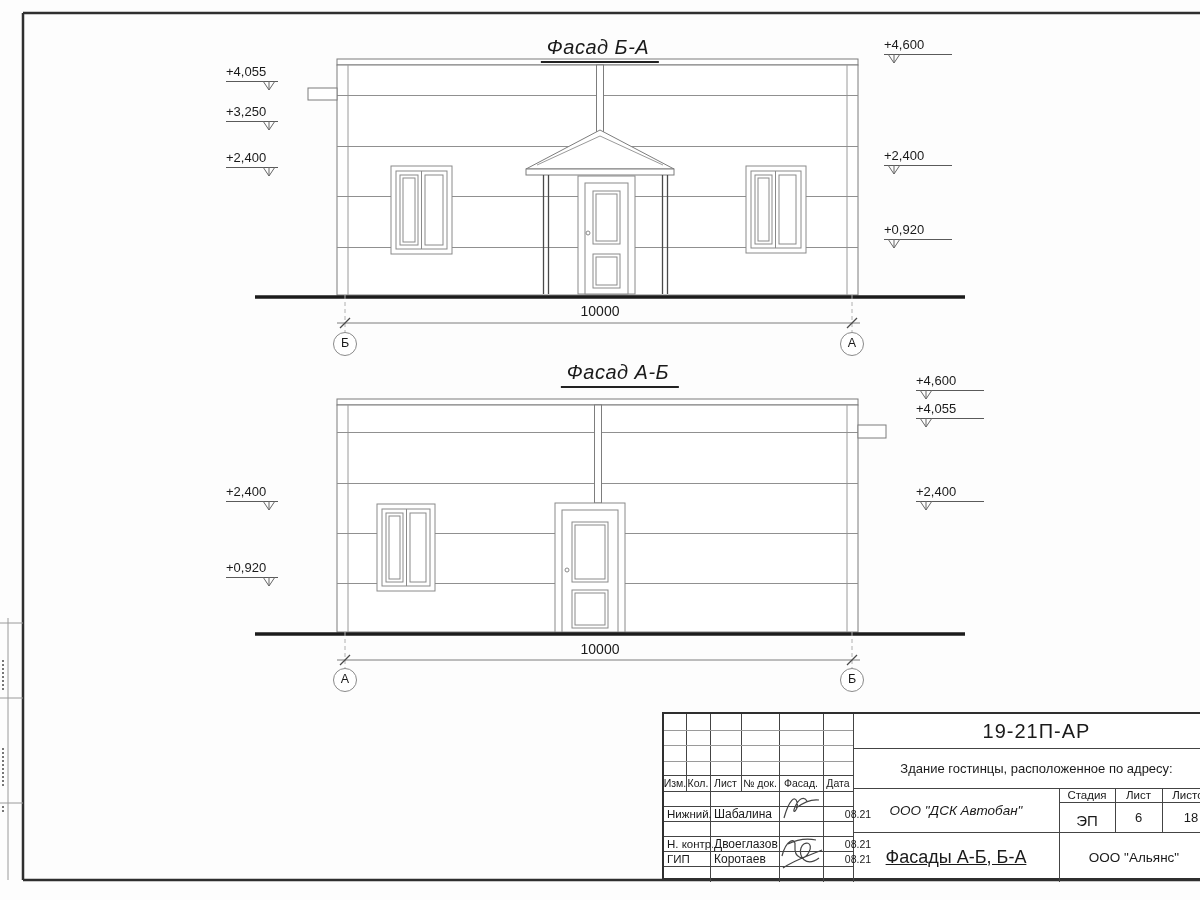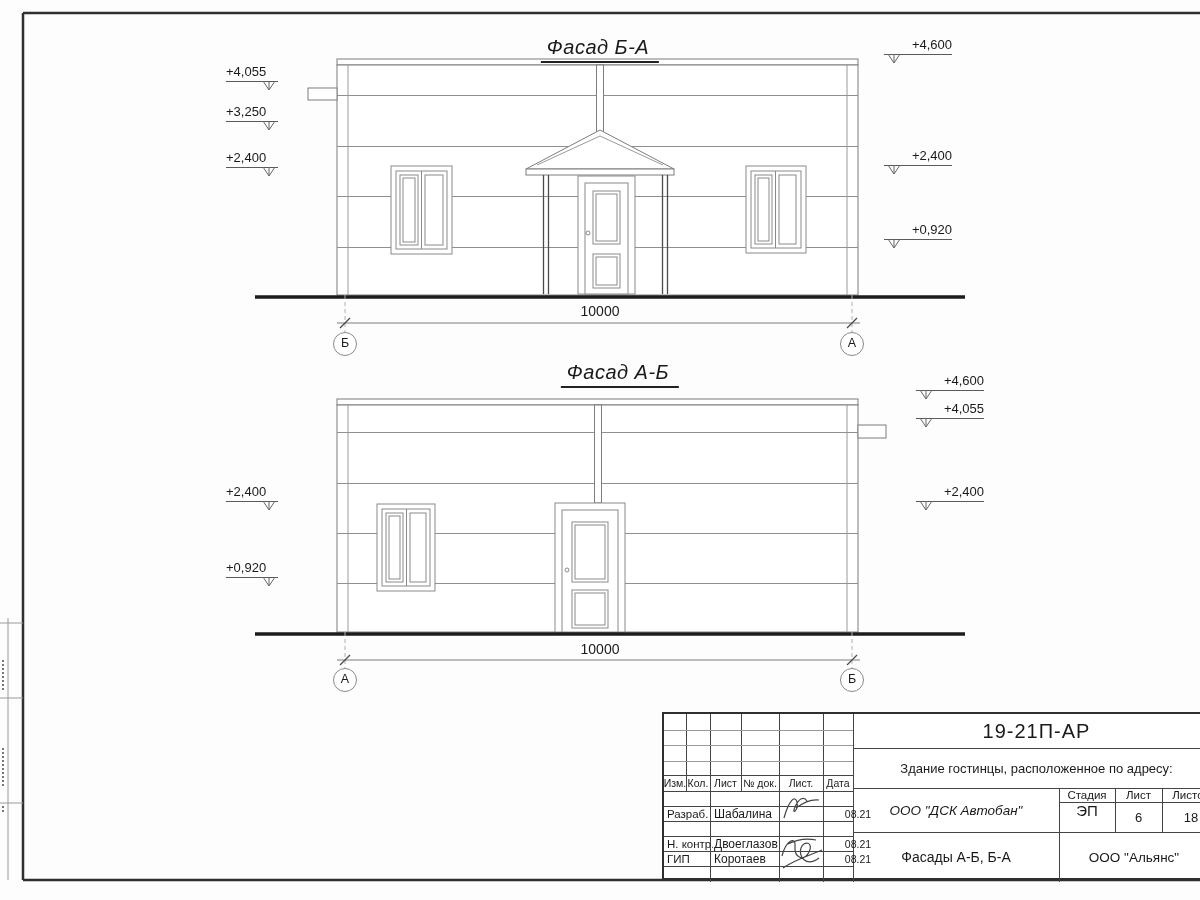--- a/index.html
+++ b/index.html
@@ -21,21 +21,21 @@
   }
 
   
   .mark{
     position:absolute;height:17px;font-size:13px;line-height:16px;
     border-bottom:1px solid #5a5a5a;
   }
   .mark .arr{position:absolute;top:100%;margin-top:-1px;}
   .mark.left-side{width:52px;text-align:left;}
   .mark.left-side .arr{right:2px;}
-  .mark.right-side{width:68px;text-align:right;}
+  .mark.right-side{width:68px;text-align:left;}
   .mark.right-side .arr{left:3px;}
 
   .dim-text{width:80px;text-align:center;font-size:14px;}
   .axis-letter{width:24px;text-align:center;font-size:12.5px;}
 
   
   .tb{
     position:absolute;left:662px;top:712px;width:556px;height:168px;
     border:2px solid #2f2f2f;border-right:none;box-sizing:border-box;
     background:#fff;z-index:2;
@@ -51,21 +51,21 @@
   .hdr-lbl{font-size:10.5px;}
   .role-txt{font-size:11.5px;padding-left:3px;}
   .name-txt{font-size:12px;padding-left:4px;}
   .date-txt{font-size:10.5px;margin-left:20px;}
   .docnum{font-size:20px;letter-spacing:1px;}
   .addr{font-size:13px;line-height:17px;white-space:nowrap;}
   .company{font-size:13.5px;font-style:italic;}
   .stage-lbl{font-size:11.5px;}
   .stage-val{font-size:15px;}
   .num-val{font-size:13px;}
-  .dtitle{font-size:14px;}
+  .dtitle{font-size:18px;text-decoration:underline;}
   .orgname{font-size:13.5px;}
   .sig{position:absolute;}
 </style>
 </head>
 <body>
 
 <svg id="linework" width="1200" height="900" viewBox="0 0 1200 900">
 
   <g stroke="#2f2f2f" stroke-width="2.5" fill="none">
     <line x1="23" y1="13" x2="1200" y2="13"></line>
@@ -310,24 +310,24 @@
 
   <div class="hl" style="left:189px;top:34px;width:367px;"></div>
   <div class="hl" style="left:189px;top:74px;width:367px;"></div>
   <div class="hl" style="left:395px;top:88px;width:161px;"></div>
   <div class="hl" style="left:189px;top:118px;width:367px;"></div>
 
   <div class="cell hdr-lbl" style="left:0;top:61px;width:22px;height:16px;">Изм.</div>
   <div class="cell hdr-lbl" style="left:22px;top:61px;width:24px;height:16px;">Кол.</div>
   <div class="cell hdr-lbl" style="left:46px;top:61px;width:31px;height:16px;">Лист</div>
   <div class="cell hdr-lbl" style="left:77px;top:61px;width:38px;height:16px;">№ док.</div>
-  <div class="cell hdr-lbl" style="left:115px;top:61px;width:44px;height:16px;">Лист.</div>
+  <div class="cell hdr-lbl" style="left:115px;top:61px;width:44px;height:16px;">Фасад.</div>
   <div class="cell hdr-lbl" style="left:159px;top:61px;width:30px;height:16px;">Дата</div>
 
-  <div class="cell lft role-txt" style="left:0;top:92px;width:46px;height:15px;">Разраб.</div>
+  <div class="cell lft role-txt" style="left:0;top:92px;width:46px;height:15px;">Нижний.</div>
   <div class="cell lft name-txt" style="left:46px;top:92px;width:69px;height:15px;">Шабалина</div>
   <div class="cell date-txt" style="left:159px;top:92px;width:30px;height:15px;">08.21</div>
 
   <div class="cell lft role-txt" style="left:0;top:122px;width:46px;height:15px;">Н. контр.</div>
   <div class="cell lft name-txt" style="left:46px;top:122px;width:69px;height:15px;">Двоеглазов</div>
   <div class="cell date-txt" style="left:159px;top:122px;width:30px;height:15px;">08.21</div>
 
   <div class="cell lft role-txt" style="left:0;top:137px;width:46px;height:15px;text-align:center;">ГИП</div>
   <div class="cell lft name-txt" style="left:46px;top:137px;width:69px;height:15px;">Коротаев</div>
   <div class="cell date-txt" style="left:159px;top:137px;width:30px;height:15px;">08.21</div>
@@ -343,19 +343,19 @@
 
   <div class="cell" style="left:189px;top:34px;width:367px;height:40px;flex-direction:column;">
     <div class="addr">Здание гостинцы, расположенное по адресу:</div>
   </div>
 
   <div class="cell company" style="left:189px;top:74px;width:206px;height:44px;">ООО "ДСК Автобан"</div>
 
   <div class="cell stage-lbl" style="left:395px;top:74px;width:56px;height:14px;">Стадия</div>
   <div class="cell stage-lbl" style="left:451px;top:74px;width:47px;height:14px;">Лист</div>
   <div class="cell stage-lbl" style="left:498px;top:74px;width:58px;height:14px;">Листов</div>
-  <div class="cell stage-val" style="left:395px;top:81px;width:56px;height:30px;">ЭП</div>
+  <div class="cell stage-val" style="left:395px;top:91px;width:56px;height:30px;">ЭП</div>
   <div class="cell num-val" style="left:451px;top:88px;width:47px;height:30px;">6</div>
   <div class="cell num-val" style="left:498px;top:88px;width:58px;height:30px;">18</div>
 
   <div class="cell dtitle" style="left:189px;top:118px;width:206px;height:50px;">Фасады А-Б, Б-А</div>
   <div class="cell orgname" style="left:395px;top:118px;width:150px;height:50px;">ООО "Альянс"</div>
 </div>
 
 </body></html>

